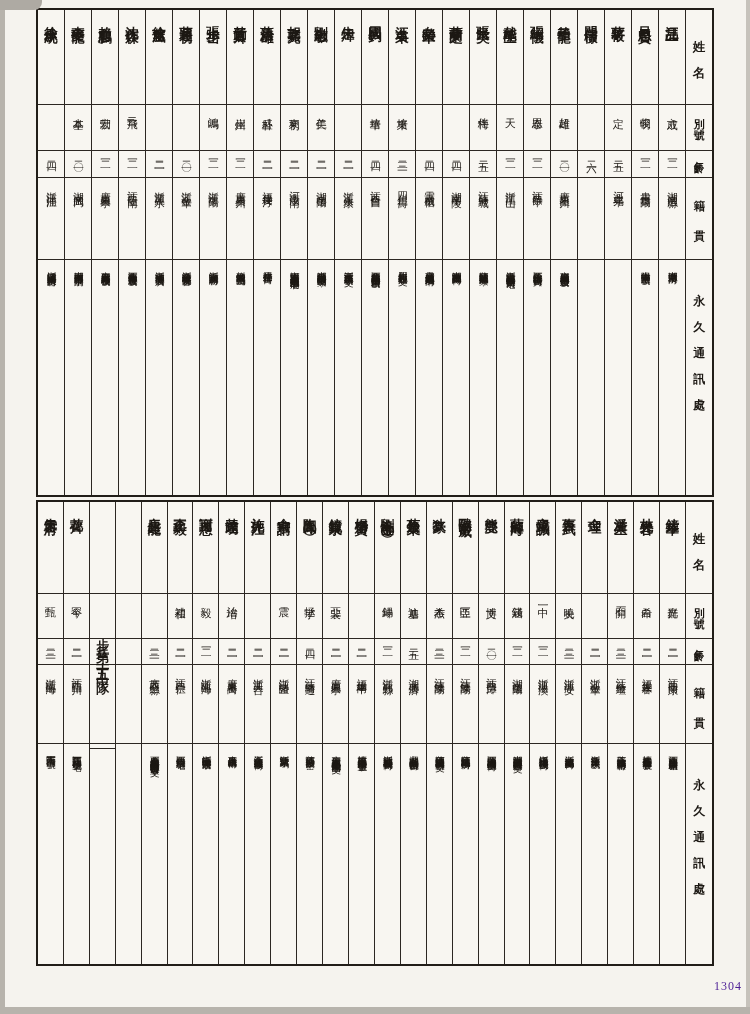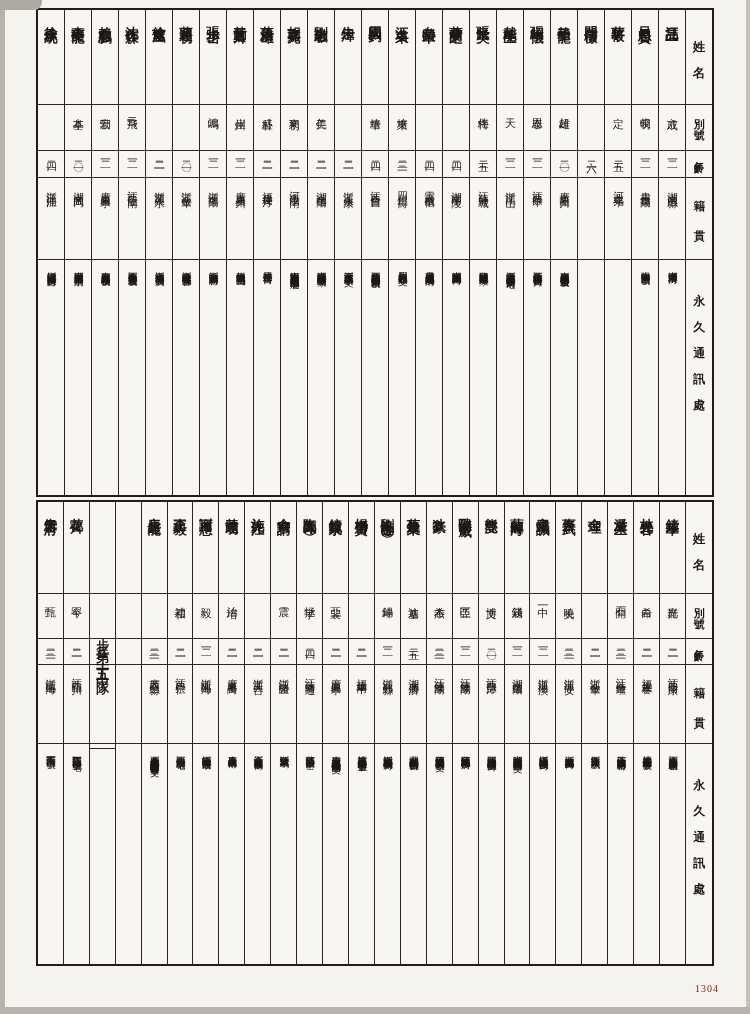--- a/index.html
+++ b/index.html
@@ -66,22 +66,22 @@
   .h-address span{font-size:12px;letter-spacing:26px;padding-top:24px}
 
   .unit-overlay{
     position:absolute;top:126px;left:50%;transform:translateX(-50%);
     writing-mode:vertical-rl;text-orientation:upright;
     font-size:13px;font-weight:700;letter-spacing:6px;
     white-space:nowrap;z-index:3;color:#1c1813;
   }
 
   .page-number{
-    position:absolute;right:31px;bottom:20px;
-    font-size:10px;letter-spacing:1px;color:#7f1d1d;z-index:4;
+    position:absolute;right:8px;bottom:20px;
+    font-size:12px;letter-spacing:1px;color:#4c1d95;z-index:4;
   }
 </style>
 </head>
 <body>
 
 <div class="roster" id="table-top">
   <div class="col header-col">
     <div class="cell r-name h-name">
         <span>姓名</span>
       </div>

